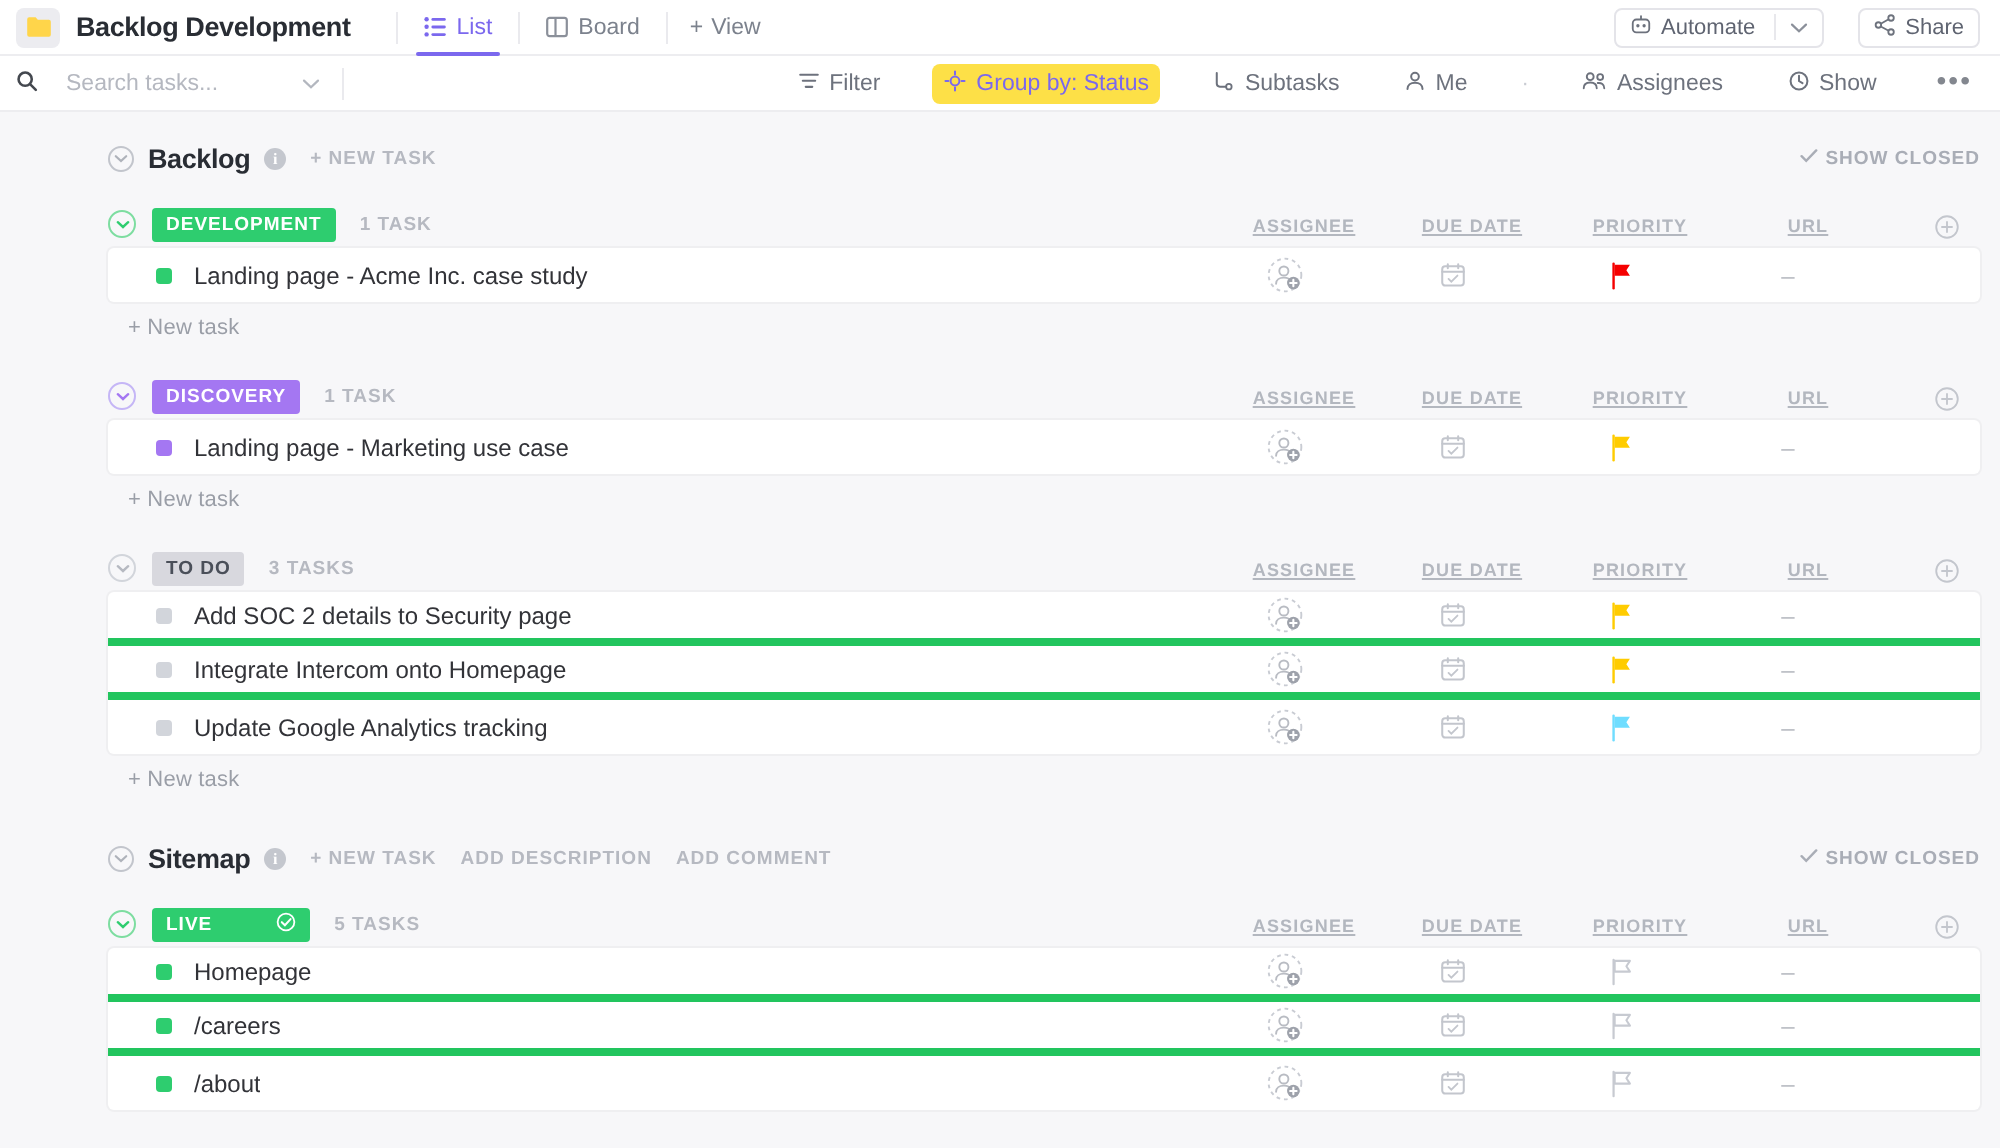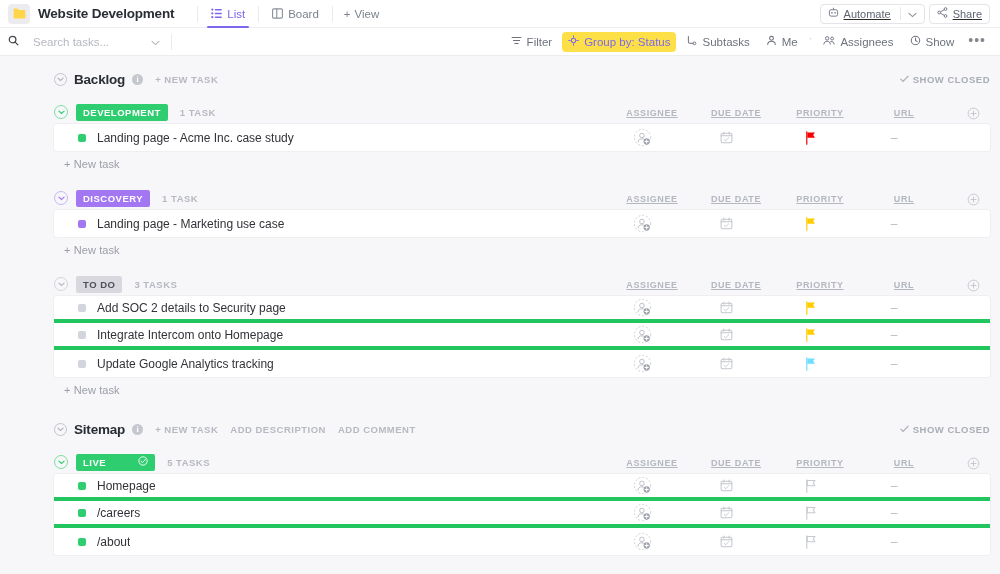--- a/index.html
+++ b/index.html
@@ -35,21 +35,21 @@
     font-size: 11.5px; color: #7c828d; white-space: nowrap;
     padding: 5px 2px; position: relative; height: 28px;
   }
   .viewtab.active { color: #7b68ee; }
   .viewtab.active::after {
     content: ""; position: absolute; left: -2px; right: -2px; bottom: 0;
     height: 2px; background: #7b68ee; border-radius: 1px;
   }
   .viewtab svg { display: block; flex: 0 0 auto; }
   .addview { display: flex; align-items: center; gap: 4px; font-size: 11.5px; color: #7c828d; }
-  .topright { margin-left: auto; display: flex; align-items: center; gap: 4px; text-decoration: underline; }
+  .topright { margin-left: auto; display: flex; align-items: center; gap: 17px; }
   .pillbtn {
     display: flex; align-items: center; height: 20px;
     border: 1px solid #e4e4e9; border-radius: 4px; background: #fff;
     font-size: 11px; color: #5f6471; padding: 0 7px; gap: 5px; white-space: nowrap;
   }
   .pillbtn .divider { width: 1px; height: 13px; background: #e8e8ec; margin: 0 2px 0 4px; }
 
   
   .filterbar {
     height: 28px; background: #fff;
@@ -60,21 +60,21 @@
     display: flex; align-items: center; gap: 14px;
     width: 152px; height: 20px; color: #b3b7bf; font-size: 11.5px;
   }
   .searchwrap .txt { flex: 1; color: #b5b8c0; }
   .fbtn {
     display: flex; align-items: center; gap: 5px;
     font-size: 11.5px; color: #6d727d; padding: 3px 6px; border-radius: 4px;
     white-space: nowrap;
   }
   .fbtn.hl { background: #fde047; color: #7b68ee; }
-  .fright { margin-left: auto; display: flex; gap: 4px; }
+  .fright { margin-left: auto; display: flex; align-items: center; gap: 20px; }
   .dotsep { color: #c9ccd3; font-size: 11px; padding: 0 1px; }
   .kebab { color: #83878f; font-size: 14px; letter-spacing: 1px; padding: 0 4px 4px 4px; }
 
   
   .board { height: 518px; overflow: hidden; position: relative; margin-left: 40px; }
 
   
   .listhead {
     display: flex; align-items: center; height: 26px;
     padding: 0 10px 0 14px; margin-top: 10px;
@@ -162,21 +162,21 @@
 </style>
 </head>
 <body>
 
 <div class="topbar">
   <div class="folder-icon">
     <svg width="13" height="11" viewBox="0 0 13 11">
         <path d="M0.6 1.6a1 1 0 011-1h3.2l1.1 1.3h5.5a1 1 0 011 1v6.5a1 1 0 01-1 1H1.6a1 1 0 01-1-1z" fill="#ffd54a"></path>
       </svg>
   </div>
-  <div class="proj-title">Website Development</div>
+  <div class="proj-title">Backlog Development</div>
   <div class="vsep"></div>
 
   <div class="viewtab active">
     <span>
       <svg width="11" height="11" viewBox="0 0 11 11">
         <circle cx="1.3" cy="1.6" r="1.1" fill="#7b68ee"></circle>
           <rect x="3.7" y="1" width="7.2" height="1.4" rx="0.7" fill="#7b68ee"></rect>
         <circle cx="1.3" cy="5.4" r="1.1" fill="#7b68ee"></circle>
           <rect x="3.7" y="4.8" width="7.2" height="1.4" rx="0.7" fill="#7b68ee"></rect>
         <circle cx="1.3" cy="9.2" r="1.1" fill="#7b68ee"></circle>

